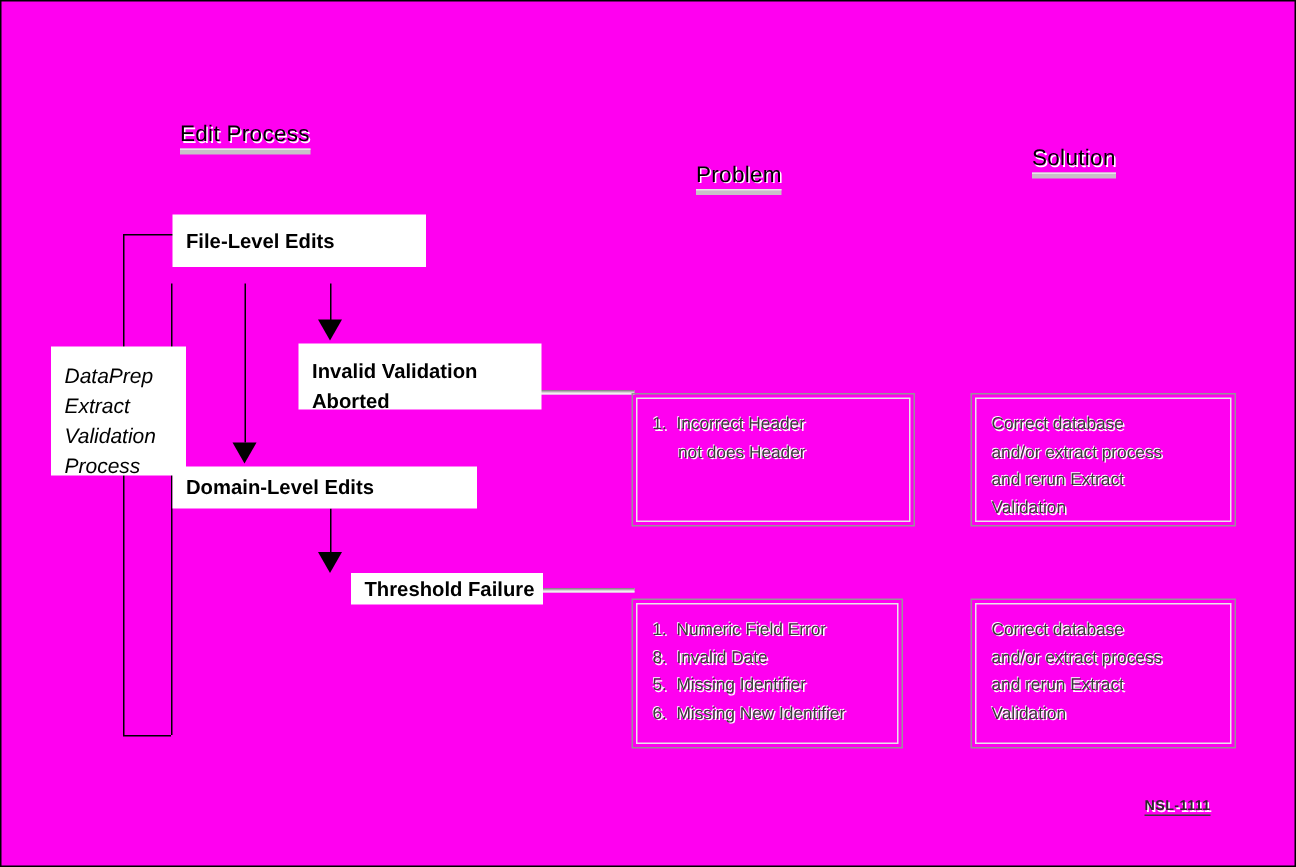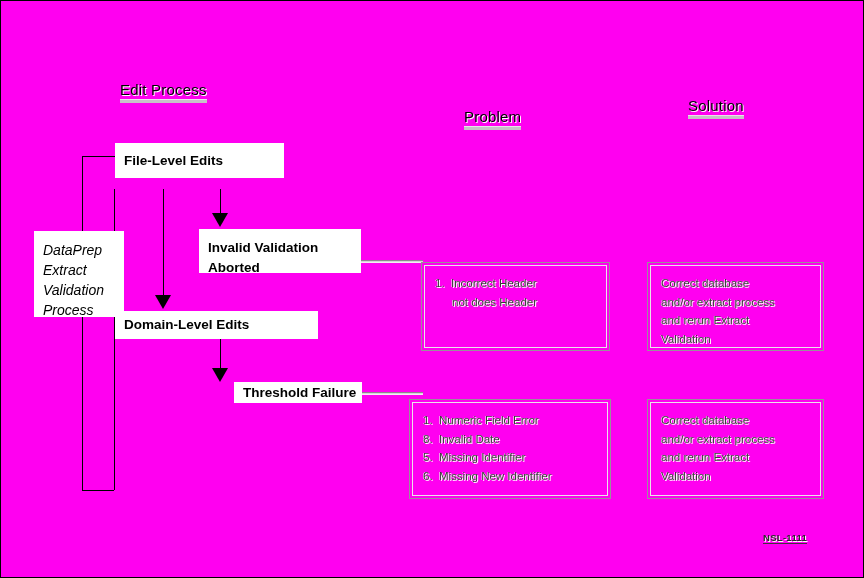--- a/index.html
+++ b/index.html
@@ -188,21 +188,21 @@
     <span class="txt">Threshold Failure</span>
   </div>
 
   <div class="obox" style="left:420px; top:261px; width:189px; height:89px;">
     <div class="inner">
       <div class="line">1.  Incorrect Header</div>
       <div class="line indent">not does Header</div>
     </div>
   </div>
 
-  <div class="obox" style="left:408px; top:398px; width:202px; height:100px;">
+  <div class="obox" style="left:420px; top:398px; width:181px; height:100px;">
     <div class="inner">
       <div class="line">1.  Numeric Field Error</div>
       <div class="line">8.  Invalid Date</div>
       <div class="line">5.  Missing Identifier</div>
       <div class="line">6.  Missing New Identifier</div>
     </div>
   </div>
 
   <div class="obox" style="left:646px; top:261px; width:177px; height:89px;">
     <div class="inner">

